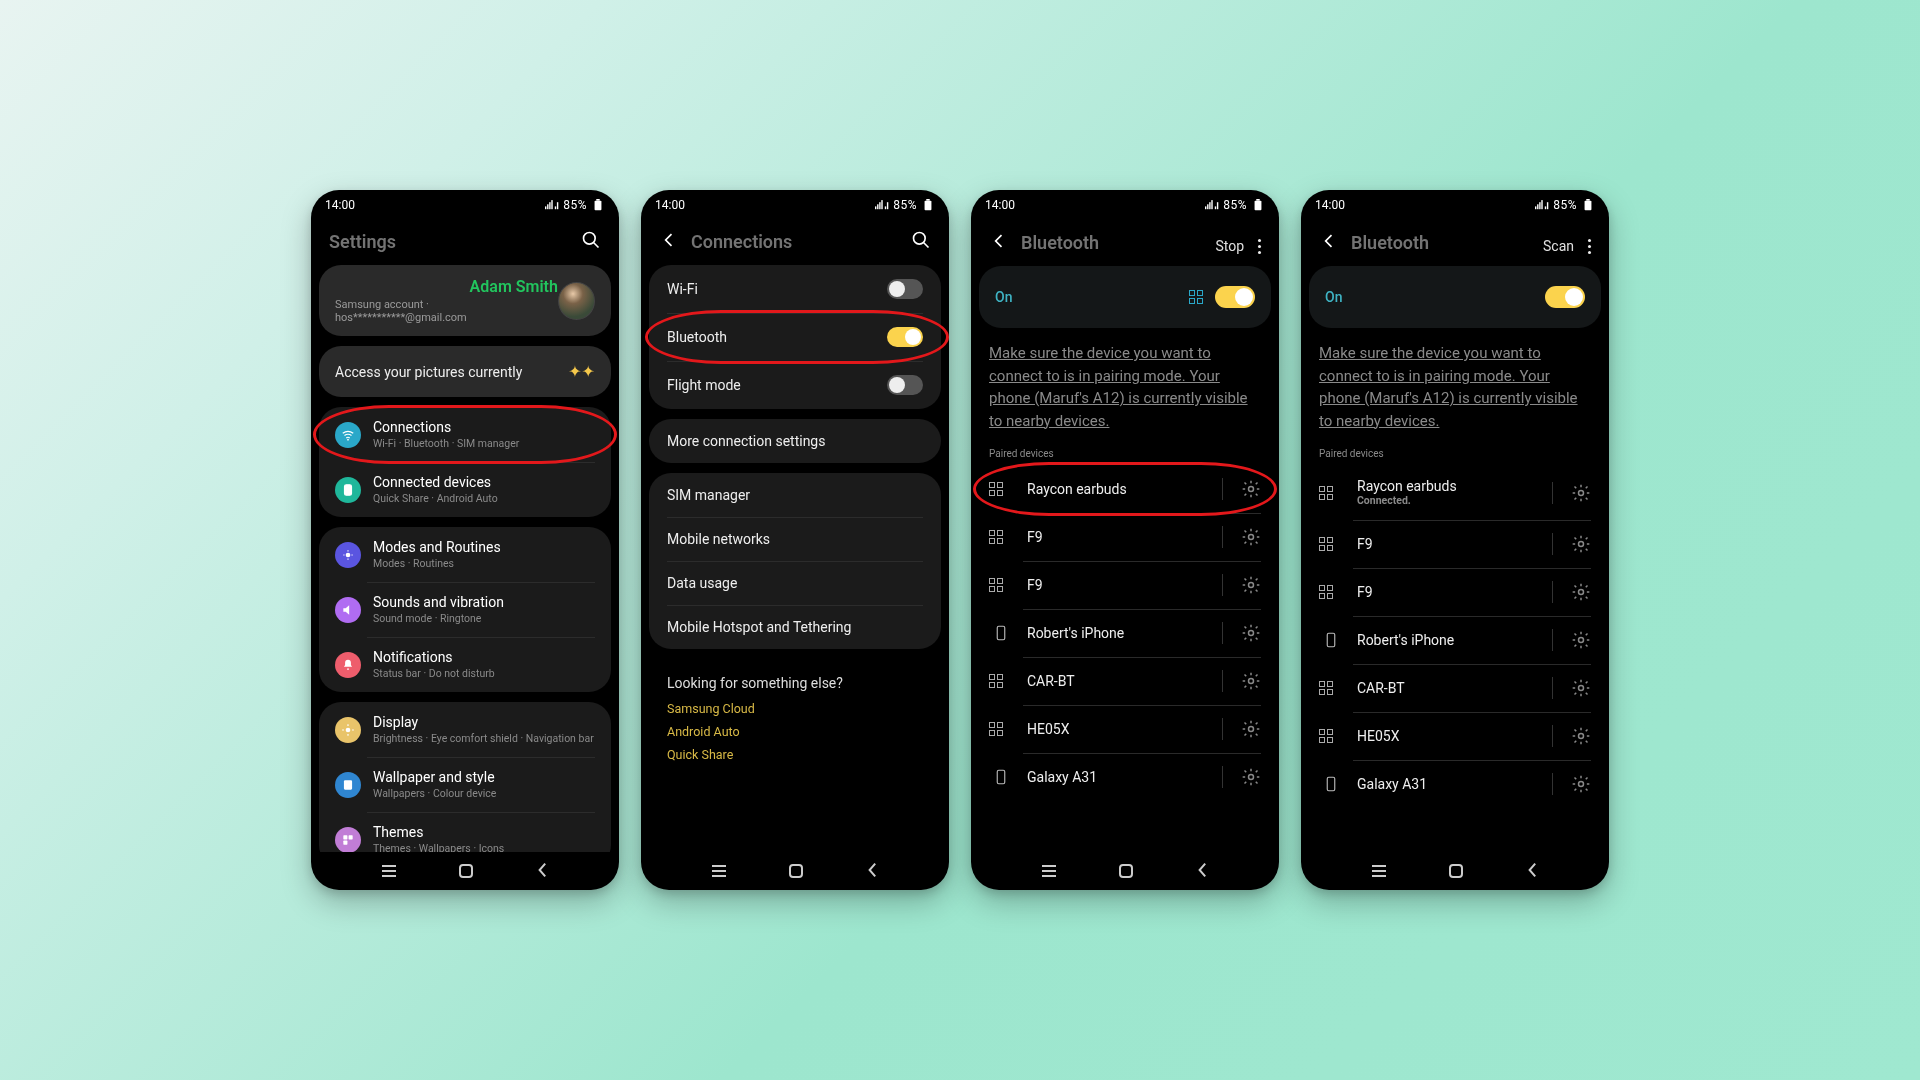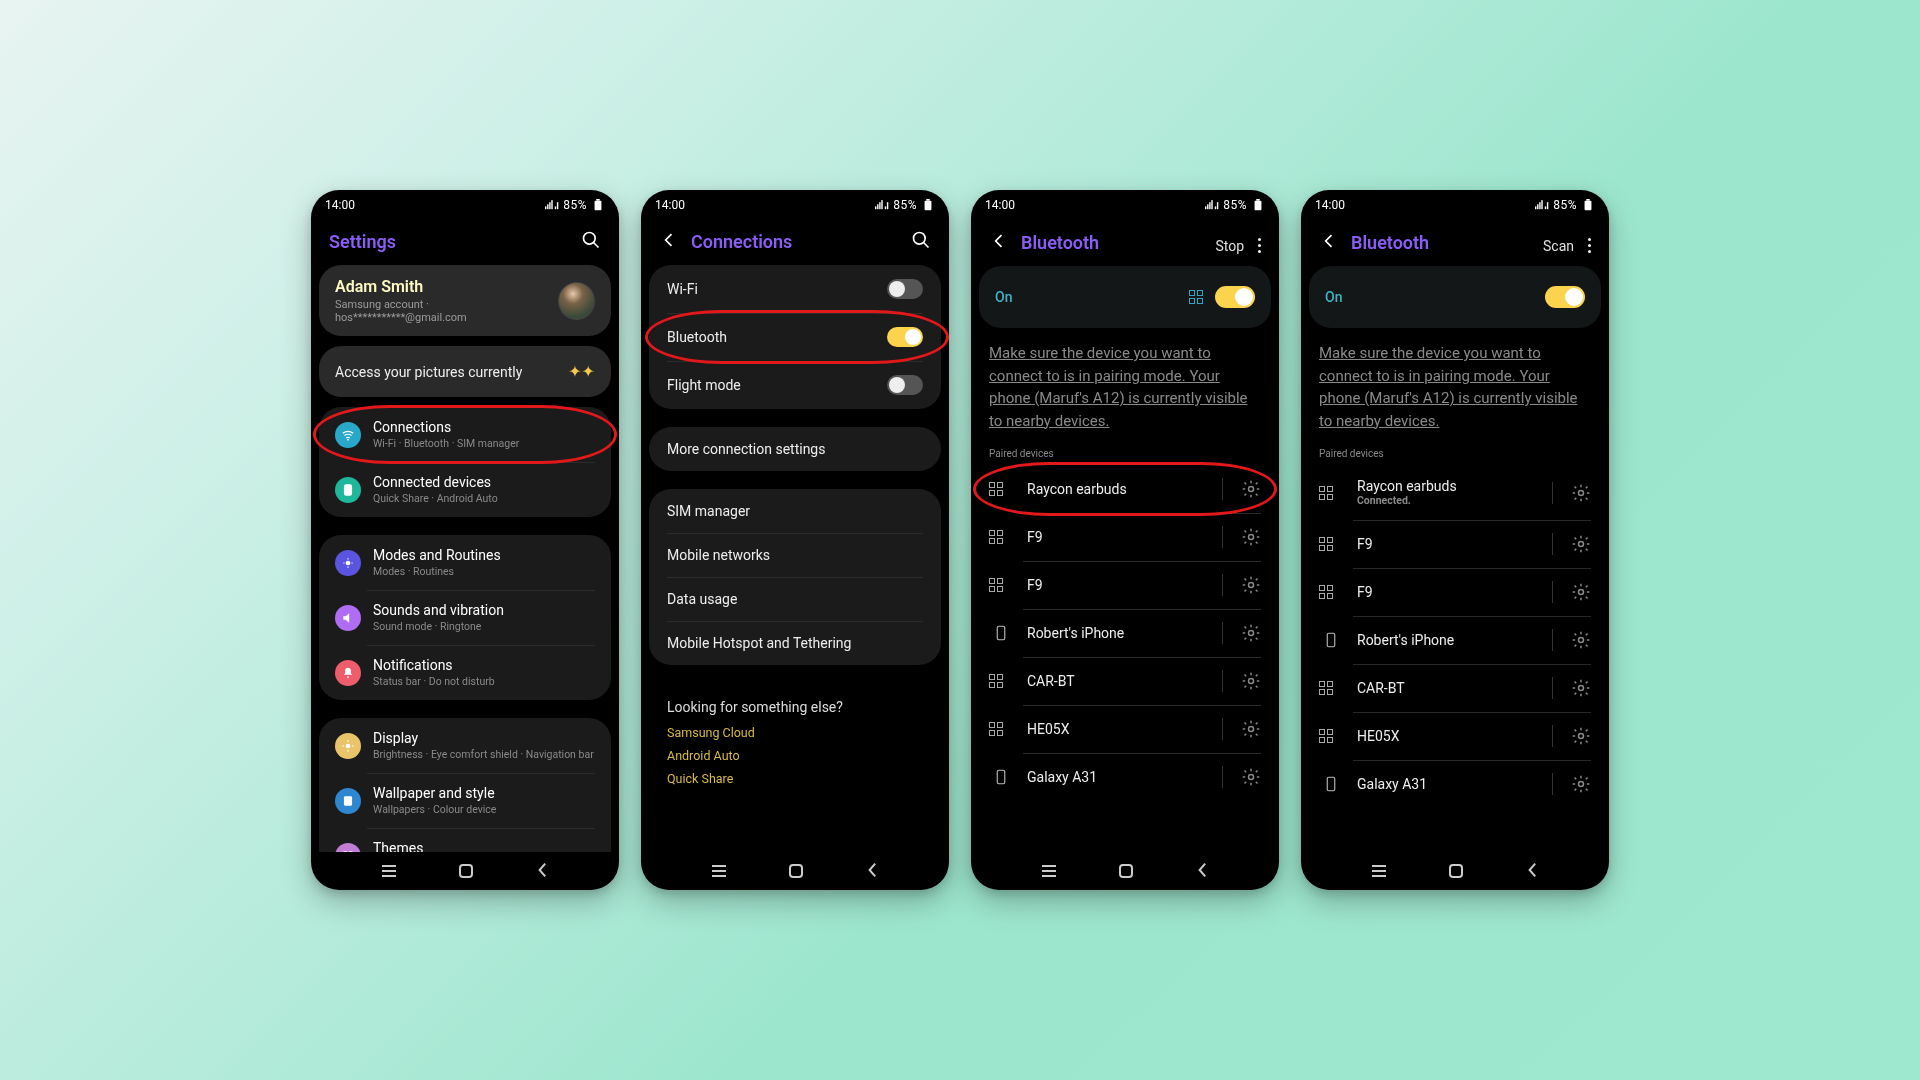--- a/index.html
+++ b/index.html
@@ -21,33 +21,33 @@
     height: 26px; display: flex; align-items: center; justify-content: space-between;
     padding: 4px 14px 0 14px; font-size: 12px; color: #fff; gap: 30px;
   }
   .sb-right { display: flex; align-items: center; gap: 4px; letter-spacing: 0.5px; }
   .sb-right svg { width: 14px; height: 12px; }
   .header {
     display: flex; align-items: center; justify-content: space-between;
     padding: 14px 18px 12px 18px;
   }
   .header-left { display: flex; align-items: center; gap: 12px; }
-  .header-title { font-size: 18px; font-weight: 600; color: #8b5cf6; }
-  .header-actions { display: flex; align-items: flex-start; gap: 14px; margin-top: 8px; }
+  .header-title { font-size: 18px; font-weight: 600; color: #737373; }
+  .header-actions { display: flex; align-items: center; gap: 14px; margin-top: 8px; }
   .header-action-text { font-size: 14px; color: #e0e0e0; }
   .content { flex: 1; overflow: hidden; padding: 0 8px; }
   .card {
     background: #1b1b1b; border-radius: 22px; padding: 0;
-    margin-bottom: 18px;
+    margin-bottom: 10px;
   }
   .profile {
     display: flex; align-items: center; justify-content: space-between;
     padding: 12px 16px; background: #2a2a2a; border-radius: 22px; margin-bottom: 10px;
   }
-  .profile .pname { font-size: 16px; font-weight: 600; color: #fef9c3; }
+  .profile .pname { font-size: 16px; font-weight: 600; color: #22c55e; text-align: right; }
   .profile .psub { font-size: 11px; color: #9a9a9a; margin-top: 2px; }
   .avatar {
     width: 38px; height: 38px; border-radius: 50%;
     background: radial-gradient(circle at 40% 30%, #e8c9a8 0%, #7a6248 30%, #3a4a38 70%);
     border: 1px solid #444;
   }
   .promo {
     background: #2a2a2a; border-radius: 22px; padding: 16px;
     display: flex; align-items: center; justify-content: space-between; margin-bottom: 10px;
     font-size: 14px; color: #eee;

